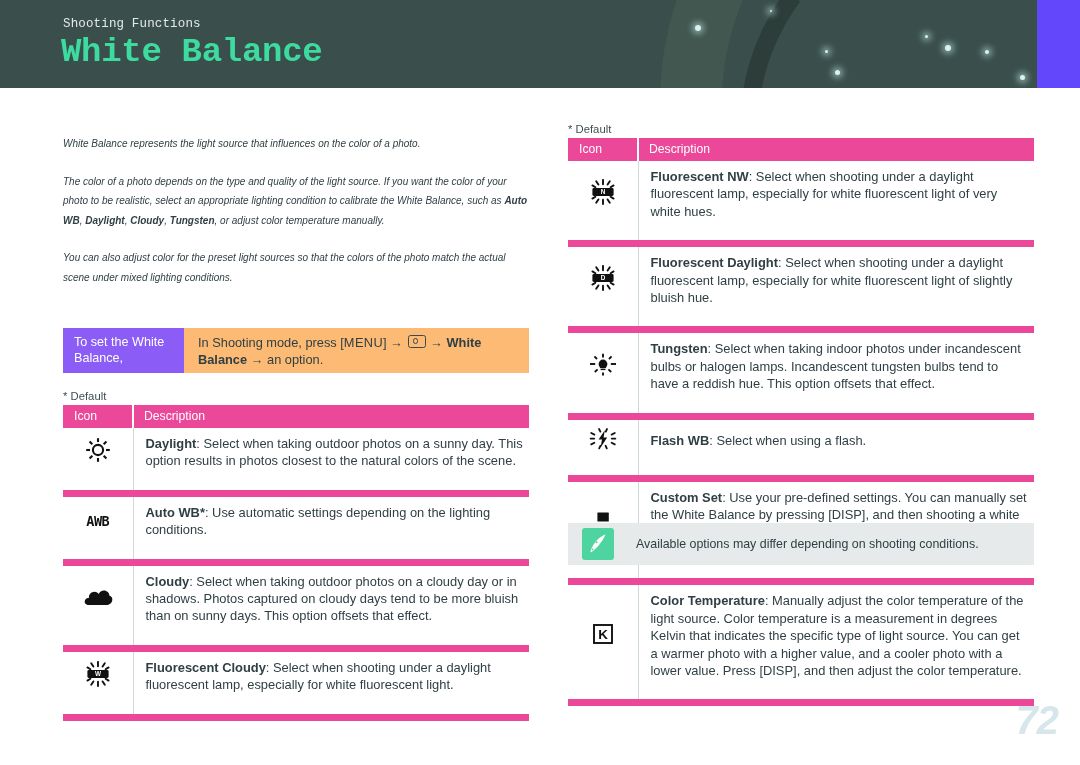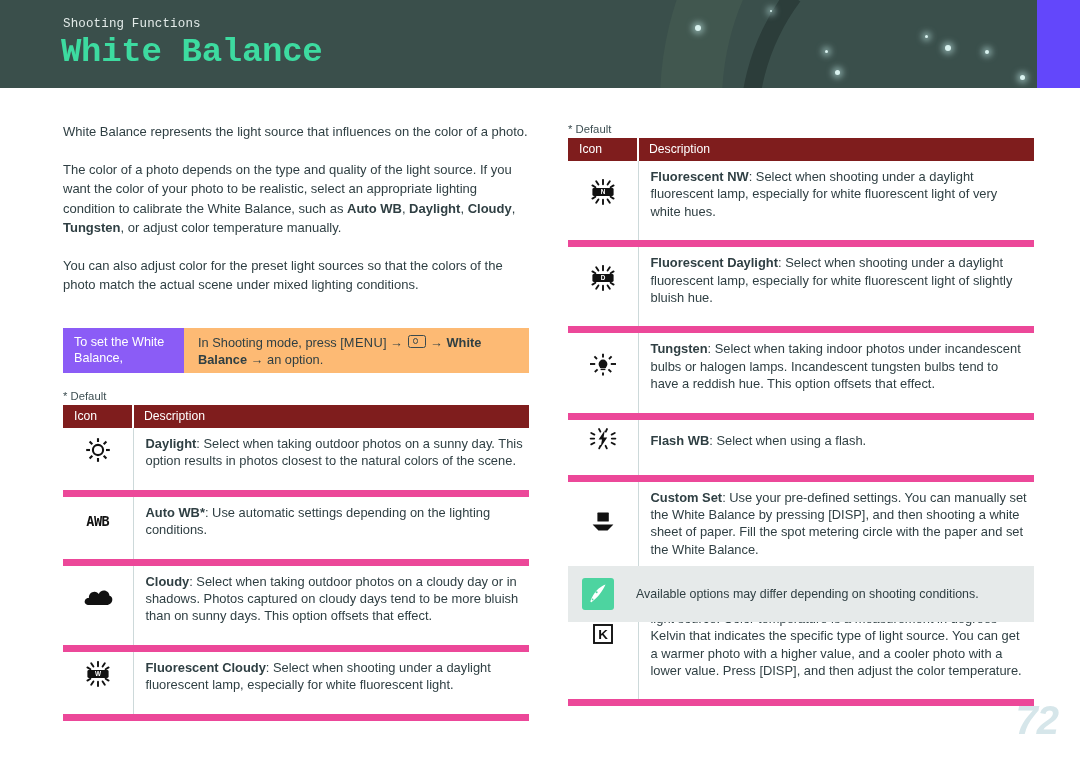--- a/index.html
+++ b/index.html
@@ -100,24 +100,25 @@
   }
 
   
   .col-left {
     position: absolute;
     left: 63px; top: 118px;
     width: 466px;
   }
 
   p.body-text {
-    margin: 4px 0 18px 0;
-    font-size: 13px;
+    margin: 16px 0 18px 0;
+    font-size: 10px;
     line-height: 19.5px;
     color: #2f3f43;
+    font-style: italic;
   }
   p.body-text:last-child { margin-bottom: 0; }
   .b { font-weight: bold; }
 
   
   .callout {
     position: absolute;
     left: 63px; top: 328px;
     width: 466px;
     height: 45px;
@@ -171,21 +172,21 @@
     color: #3e4f53;
     text-align: left;
     margin-bottom: 3px;
   }
   table.opt {
     border-collapse: collapse;
     width: 466px;
     table-layout: fixed;
   }
   table.opt th {
-    background: #7f1d1d;
+    background: #ec4899;
     color: #ffffff;
     font-size: 12.2px;
     font-weight: normal;
     text-align: left;
     padding: 4px 0 5px 11px;
     border-right: 2px solid #ffffff;
   }
   table.opt th.th-desc { border-right: none; padding-left: 10px; }
   table.opt td {
     border-bottom: 7px solid #ec4899;
@@ -213,23 +214,23 @@
     font-family: "DejaVu Sans Mono", monospace;
     font-weight: bold;
     font-size: 13.5px;
     letter-spacing: -0.5px;
     color: #111;
   }
 
   
   .info-note {
     position: absolute;
-    left: 568px; top: 566px;
+    left: 568px; top: 523px;
     width: 466px;
-    height: 56px;
+    height: 42px;
     background: #e6eaea;
     display: flex;
     align-items: center;
   }
   .info-badge {
     width: 32px; height: 32px;
     margin-left: 14px;
     background: #4dd4a0;
     border-radius: 3px;
     position: relative;

